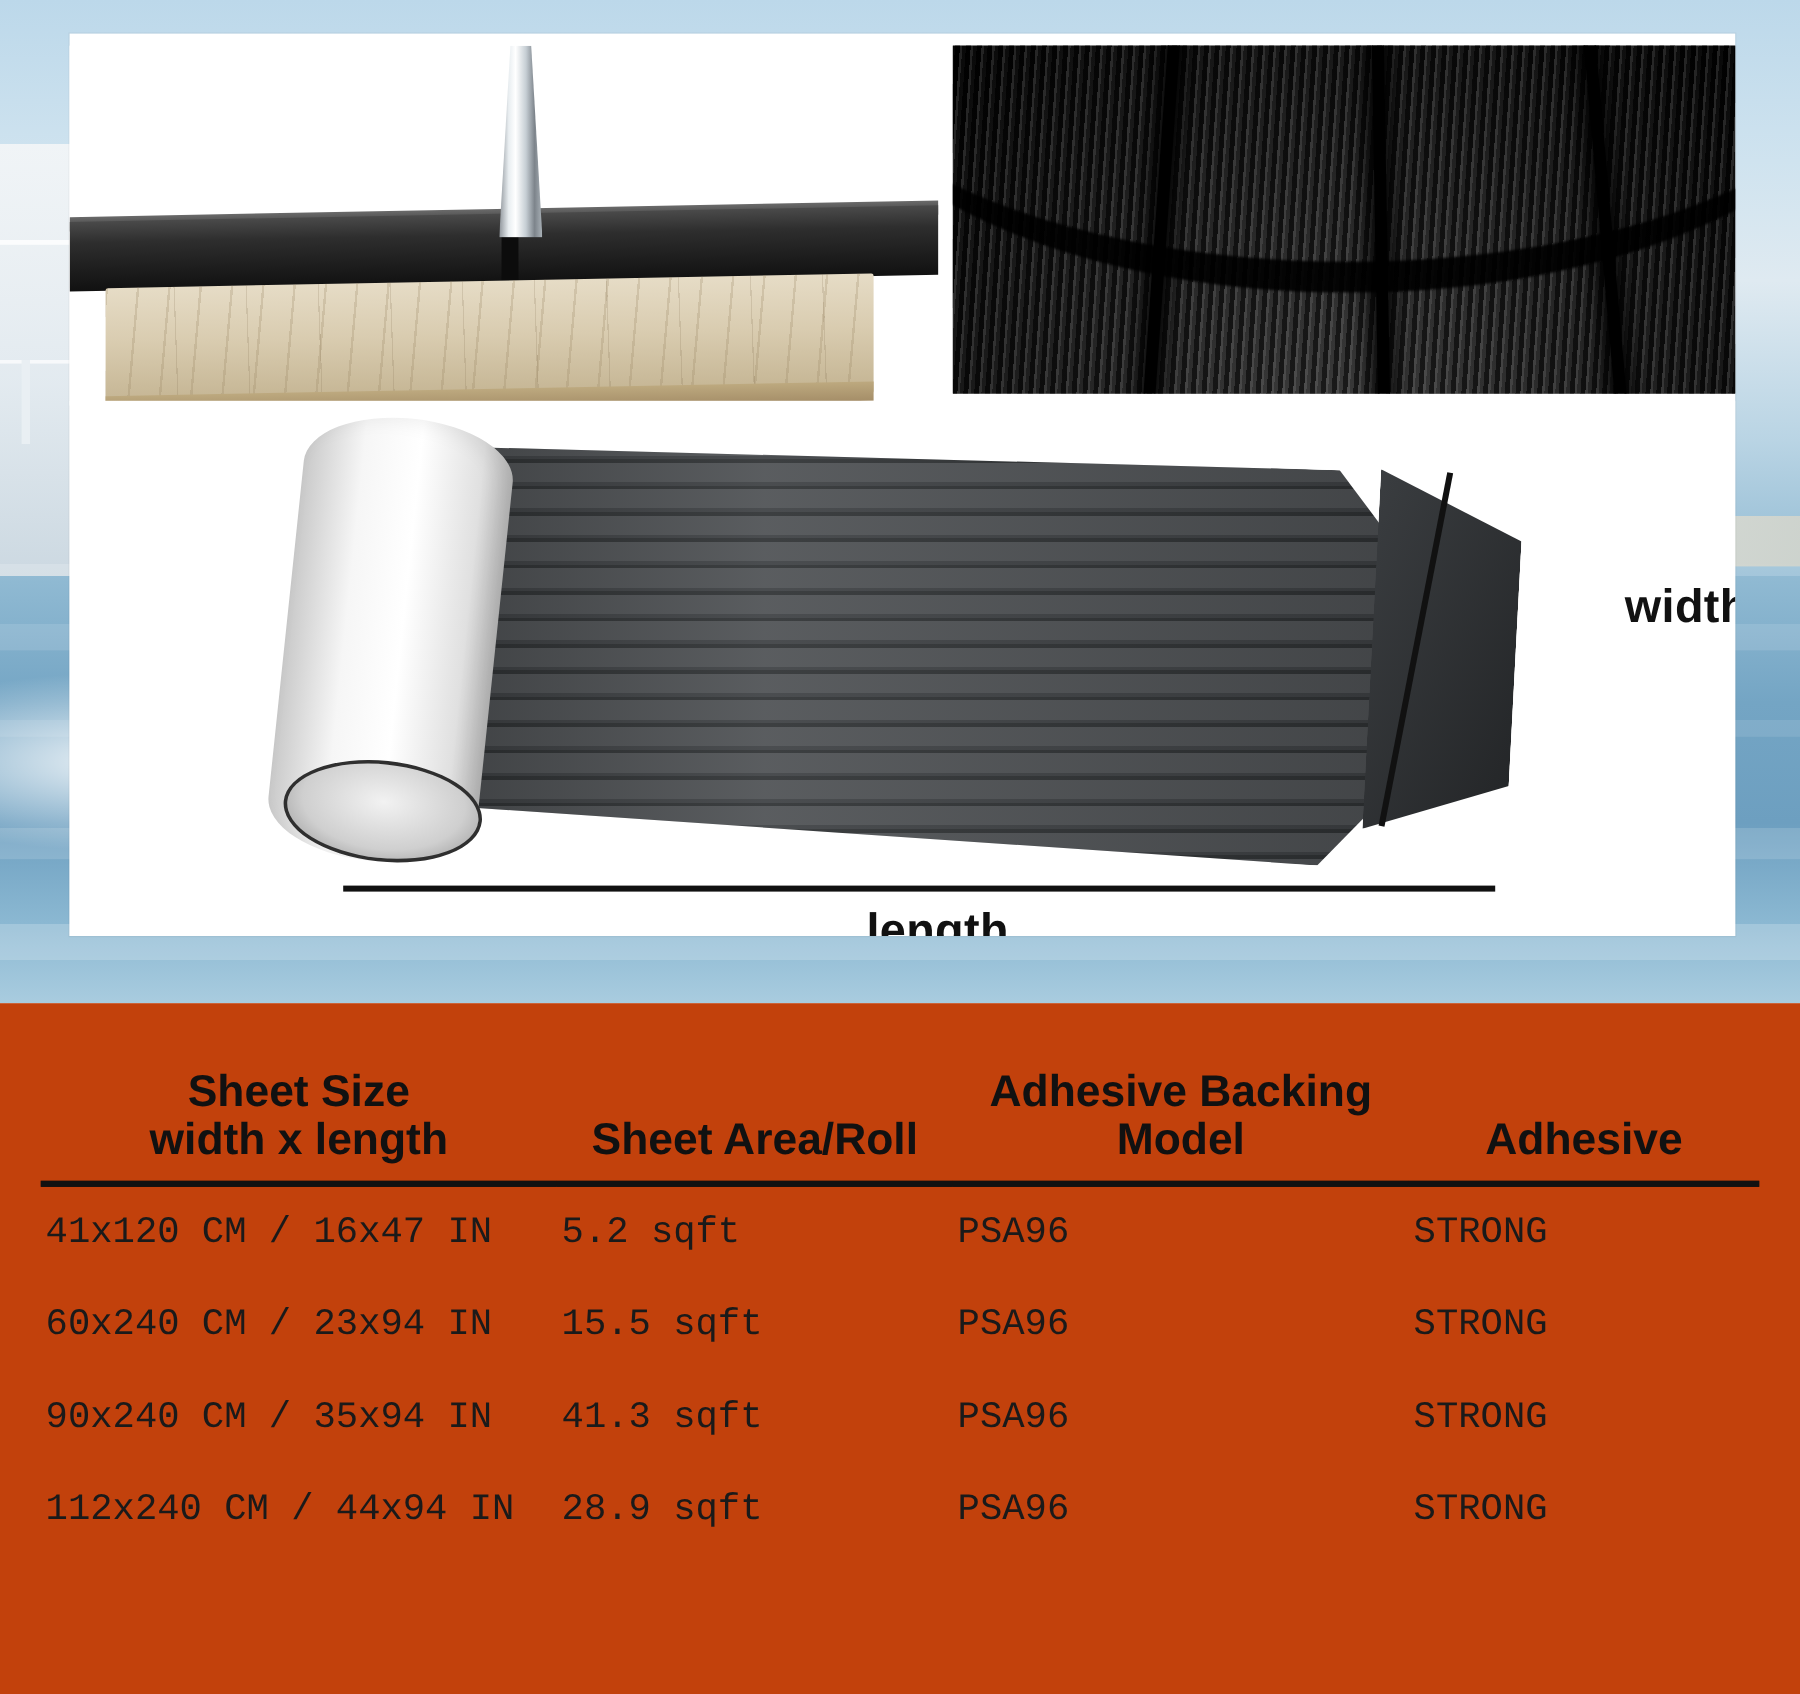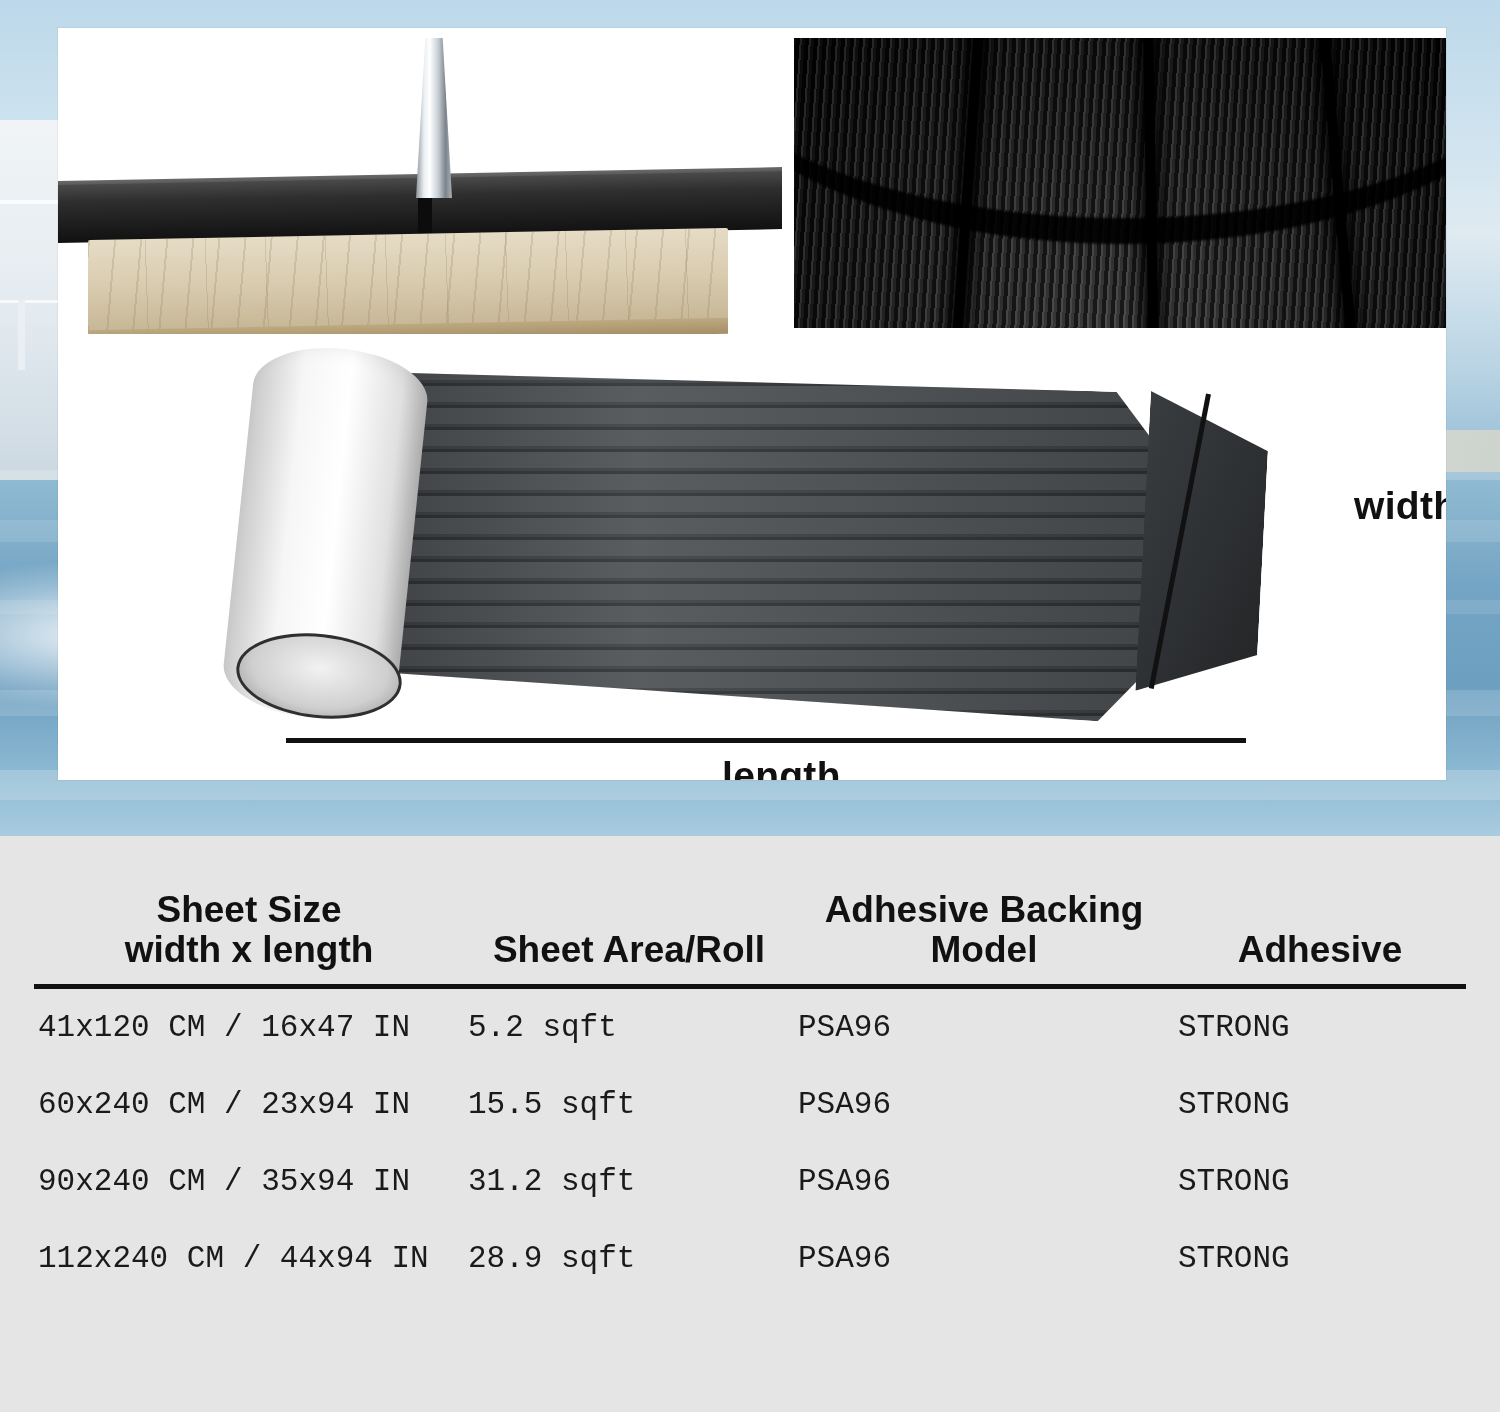--- a/index.html
+++ b/index.html
@@ -220,21 +220,21 @@
     letter-spacing: .3px;
   }
   .label-length { left: 664px; top: 420px; }
   .label-width  { left: 1296px; top: 150px; }
 
   
   .table-wrap {
     position: absolute;
     left: 0; top: 836px;
     width: 1500px; height: 576px;
-    background: #e5e5e5;
+    background: #c2410c;
   }
   table.spec {
     position:absolute;
     left: 34px; top: 54px;
     width: 1432px;
     border-collapse: collapse;
     table-layout: fixed;
   }
   table.spec th {
     font-family: "Liberation Sans", sans-serif;
@@ -349,21 +349,21 @@
         <td>STRONG</td>
       </tr>
       <tr>
         <td>60x240 CM / 23x94 IN</td>
         <td>15.5 sqft</td>
         <td>PSA96</td>
         <td>STRONG</td>
       </tr>
       <tr>
         <td>90x240 CM / 35x94 IN</td>
-        <td>31.2 sqft</td>
+        <td>41.3 sqft</td>
         <td>PSA96</td>
         <td>STRONG</td>
       </tr>
       <tr>
         <td>112x240 CM / 44x94 IN</td>
         <td>28.9 sqft</td>
         <td>PSA96</td>
         <td>STRONG</td>
       </tr>
     </tbody>

